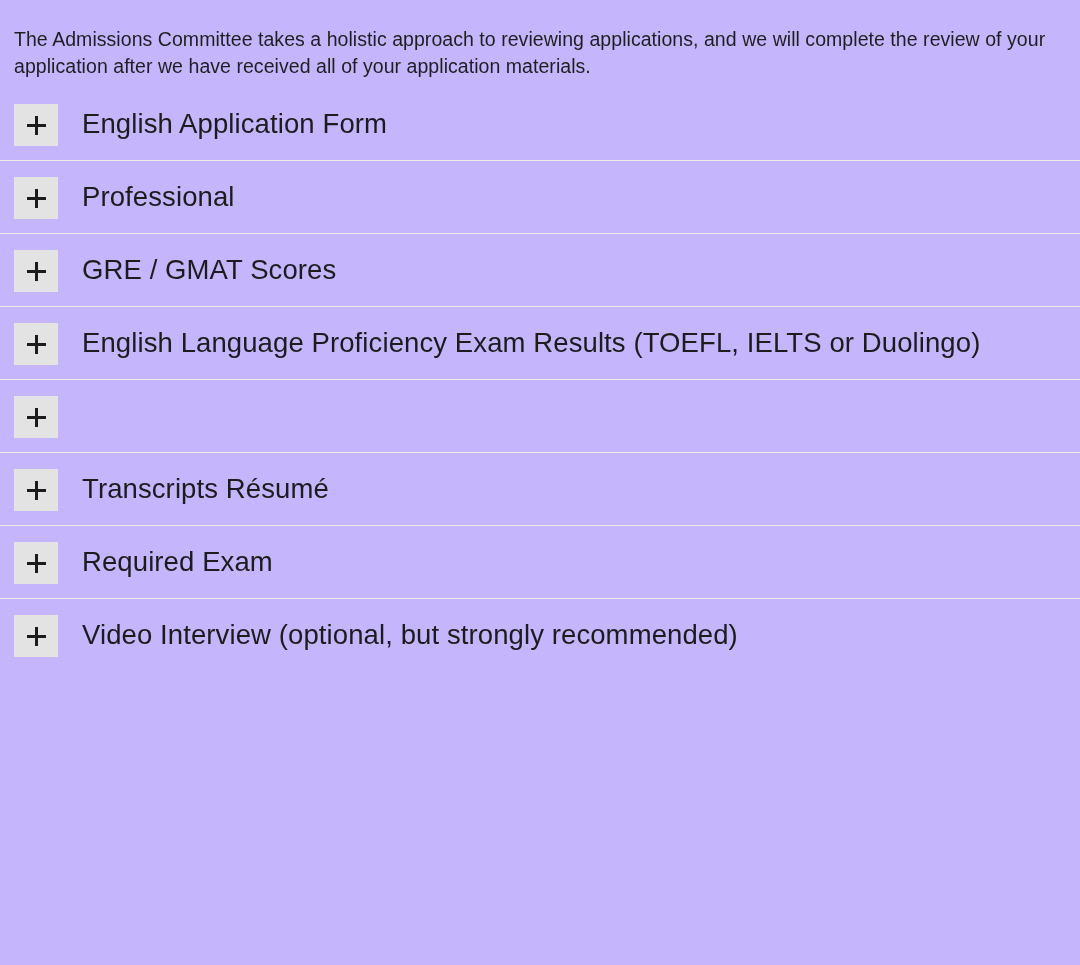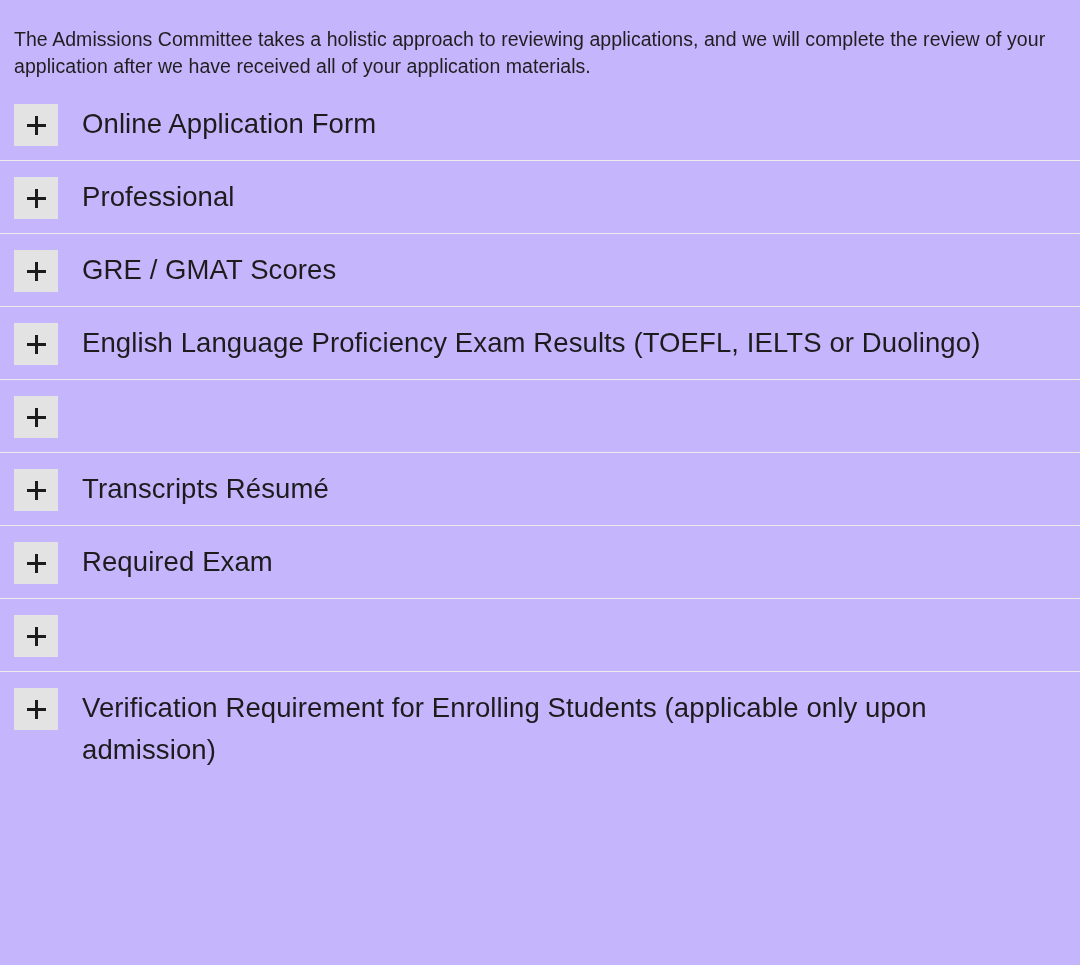--- a/index.html
+++ b/index.html
@@ -120,21 +120,21 @@
 
   <p class="intro">The Admissions Committee takes a holistic approach to reviewing applications, and we will complete the review of your application after we have received all of your application materials.</p>
 
   <div class="accordion">
 
     <div class="acc-item">
       <div class="acc-header">
         <span class="toggle-box">
           <span class="plus-icon"></span>
         </span>
-        <span class="acc-label">Online Application Form</span>
+        <span class="acc-label">English Application Form</span>
       </div>
     </div>
 
     <div class="acc-item">
       <div class="acc-header">
         <span class="toggle-box">
           <span class="plus-icon"></span>
         </span>
         <span class="acc-label">Professional</span>
       </div>
@@ -183,26 +183,19 @@
         <span class="acc-label">Required Exam</span>
       </div>
     </div>
 
 
     <div class="acc-item">
       <div class="acc-header">
         <span class="toggle-box">
           <span class="plus-icon"></span>
         </span>
-      </div>
-    </div>
-
-    <div class="acc-item">
-      <div class="acc-header">
-        <span class="toggle-box">
-          <span class="plus-icon"></span>
-        </span>
-        <span class="acc-label">Verification Requirement for Enrolling Students (applicable only upon admission)</span>
-      </div>
-    </div>
+        <span class="acc-label">Video Interview (optional, but strongly recommended)</span>
+      </div>
+    </div>
+
 
   </div>
 </div>
 
 </body></html>

